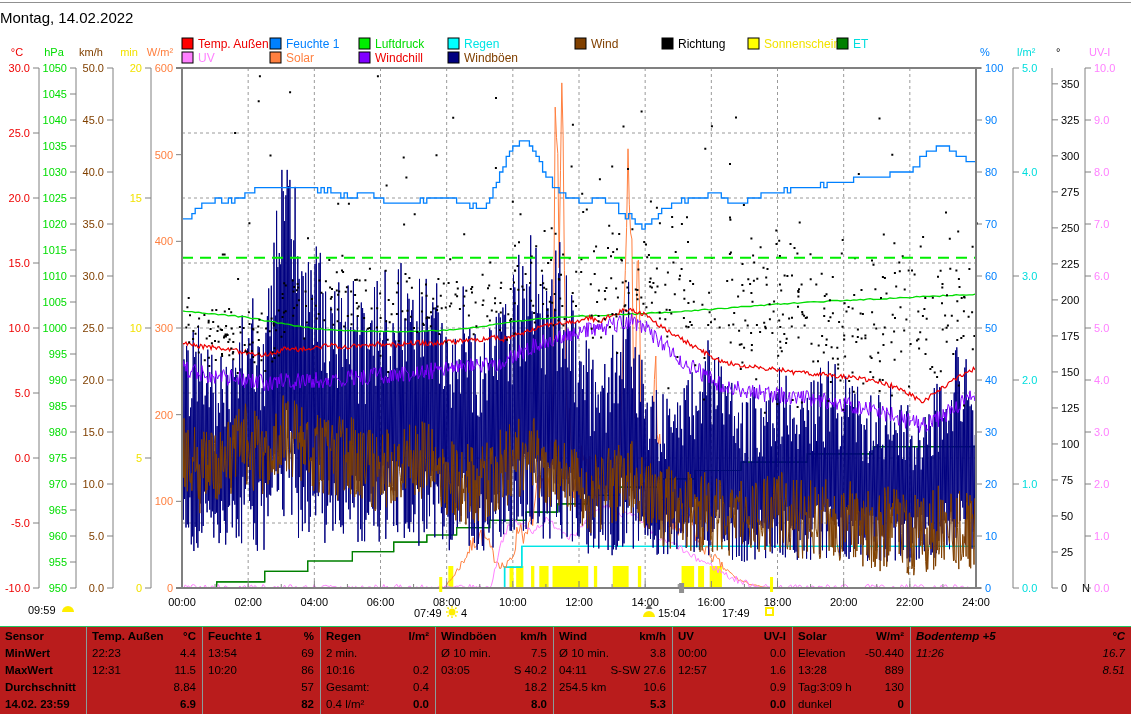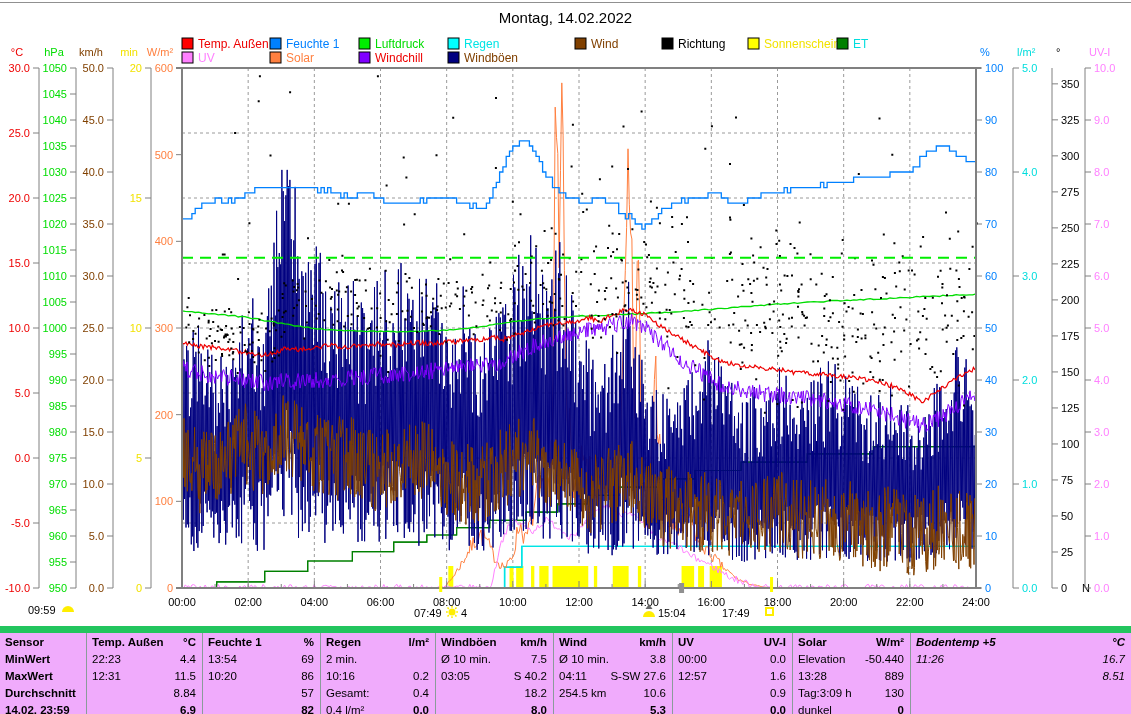--- a/index.html
+++ b/index.html
@@ -1,22 +1,22 @@
 <!DOCTYPE html>
 <html><head>
 <meta charset="utf-8">
 <style>
   html,body{margin:0;padding:0}
   body{width:1131px;height:714px;background:#ffffff;position:relative;overflow:hidden;
        font-family:"Liberation Sans",sans-serif;color:#000}
   .top-rule{position:absolute;top:2px;left:0;width:1131px;height:1px;background:#909090}
-  .title{position:absolute;top:9px;left:0;width:1131px;text-align:center;font-size:15px;color:#000}
+  .title{position:absolute;top:9px;left:0;width:1131px;text-align:left;font-size:15px;color:#000}
   #chart-svg{position:absolute;top:0;left:0}
-  #stats-table{position:absolute;left:0;top:626px;width:1131px;height:88px;background:#f0abfc;
-               border-top:7px solid #22c55e;display:flex;box-sizing:border-box;font-size:11.5px}
+  #stats-table{position:absolute;left:0;top:626px;width:1131px;height:88px;background:#b91c1c;
+               border-top:1px solid #22c55e;display:flex;box-sizing:border-box;font-size:11.5px}
   .tcol{box-sizing:border-box;padding:1px 6px 0 5px;border-left:1px solid #8a9c9a;overflow:hidden}
   .tcol:first-child{border-left:none}
   .trow{display:flex;justify-content:space-between;height:17px;line-height:16px;white-space:nowrap}
   .b{font-weight:bold}
   text{font-family:"Liberation Sans",sans-serif}
 </style>
 </head>
 <body>
 
 <div class="top-rule"></div>

